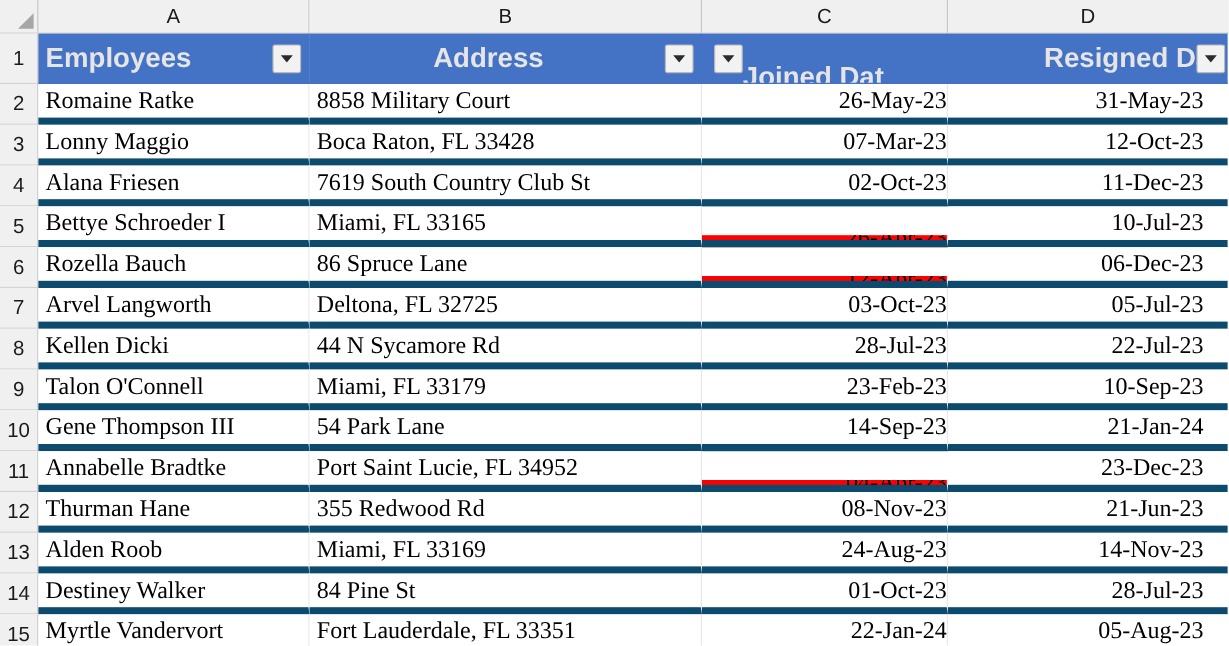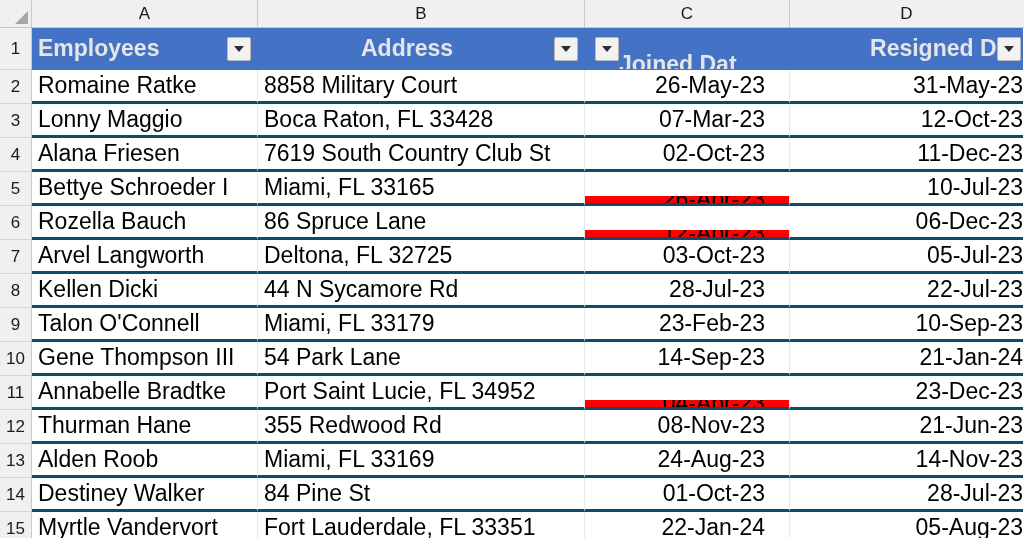--- a/index.html
+++ b/index.html
@@ -81,36 +81,37 @@
     border-bottom: 1px solid #d4d4d4;
     display: flex;
     align-items: center;
     justify-content: center;
     font-size: 17px;
     color: #1a1a1a;
     box-sizing: border-box;
   }
 
   .cell {
-    border-bottom: 3px solid #0c4a6e;
+    border-bottom: 6px solid #0c4a6e;
     border-right: 1px solid #e8e8e8;
     display: flex;
     align-items: center;
-    font-size: 23px;
+    font-size: 20px;
     color: #000000;
     padding: 0 6px;
     box-sizing: border-box;
     overflow: hidden;
     white-space: nowrap;
     background: #ffffff;
+    font-family: Liberation Serif, serif;
   }
   .cell.c-a { width: 226px; min-width: 226px; justify-content: flex-start; }
   .cell.c-b { width: 327px; min-width: 327px; justify-content: flex-start; }
-  .cell.c-c { width: 205px; min-width: 205px; justify-content: flex-end; padding-right: 24px; }
-  .cell.c-d { width: 233px; min-width: 233px; justify-content: flex-end; padding-right: 0; border-right: none; }
+  .cell.c-c { width: 205px; min-width: 205px; justify-content: flex-end; padding-right: 0; }
+  .cell.c-d { width: 233px; min-width: 233px; justify-content: flex-end; padding-right: 20px; border-right: none; }
 
   .cell.hl { background: #ff0000; margin-top: 24px; }
 
   
   .row.header-row { height: 42px; }
   .row.header-row .row-num {
     border-bottom: 1px solid #d4d4d4;
   }
   .hcell {
     background: #4472c4;

